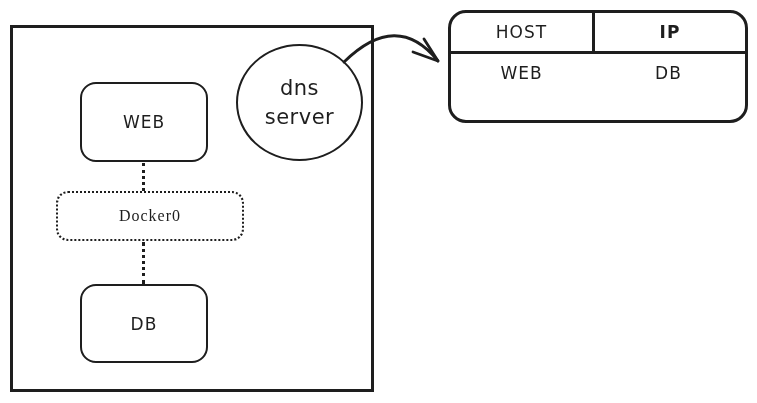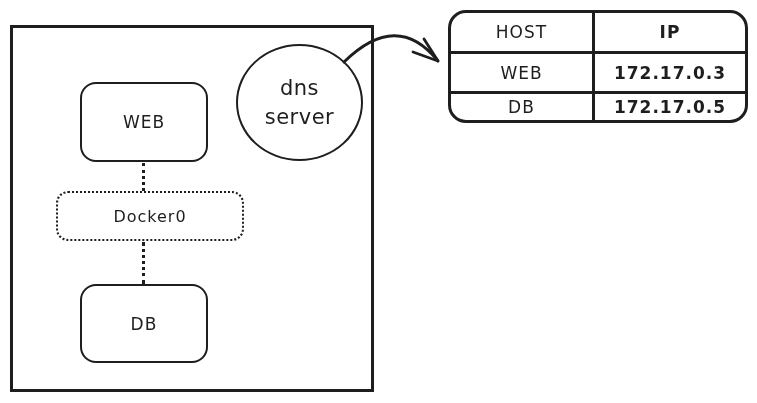--- a/index.html
+++ b/index.html
@@ -40,20 +40,21 @@
     left: 80px; top: 82px;
     width: 128px; height: 80px;
     border-radius: 16px;
   }
   .node-docker0 {
     left: 56px; top: 191px;
     width: 188px; height: 50px;
     border: 2.5px dotted #1e1e1e;
     border-radius: 12px;
     font-size: 16px;
+    font-family: Liberation Serif, serif;
   }
   .node-db {
     left: 80px; top: 284px;
     width: 128px; height: 79px;
     border-radius: 16px;
   }
   .node-dns {
     left: 236px; top: 44px;
     width: 127px; height: 117px;
     border-radius: 50%;
@@ -142,19 +143,17 @@
   <svg class="arrow-svg" viewBox="0 0 757 403">
     <path d="M 344 62 Q 397 10 438 61"></path>
     <polyline points="424,39 438,61 413,52"></polyline>
   </svg>
 
   <div class="ip-table">
     <div class="cell col1">HOST</div>
     <div class="cell col2">IP</div>
 
     <div class="cell col1 rborder">WEB</div>
-    <div class="cell col2 rborder">172.17.0.3</div>
 
     <div class="cell col1 rborder">DB</div>
-    <div class="cell col2 rborder">172.17.0.5</div>
   </div>
 
 </div>
 
 </body></html>

